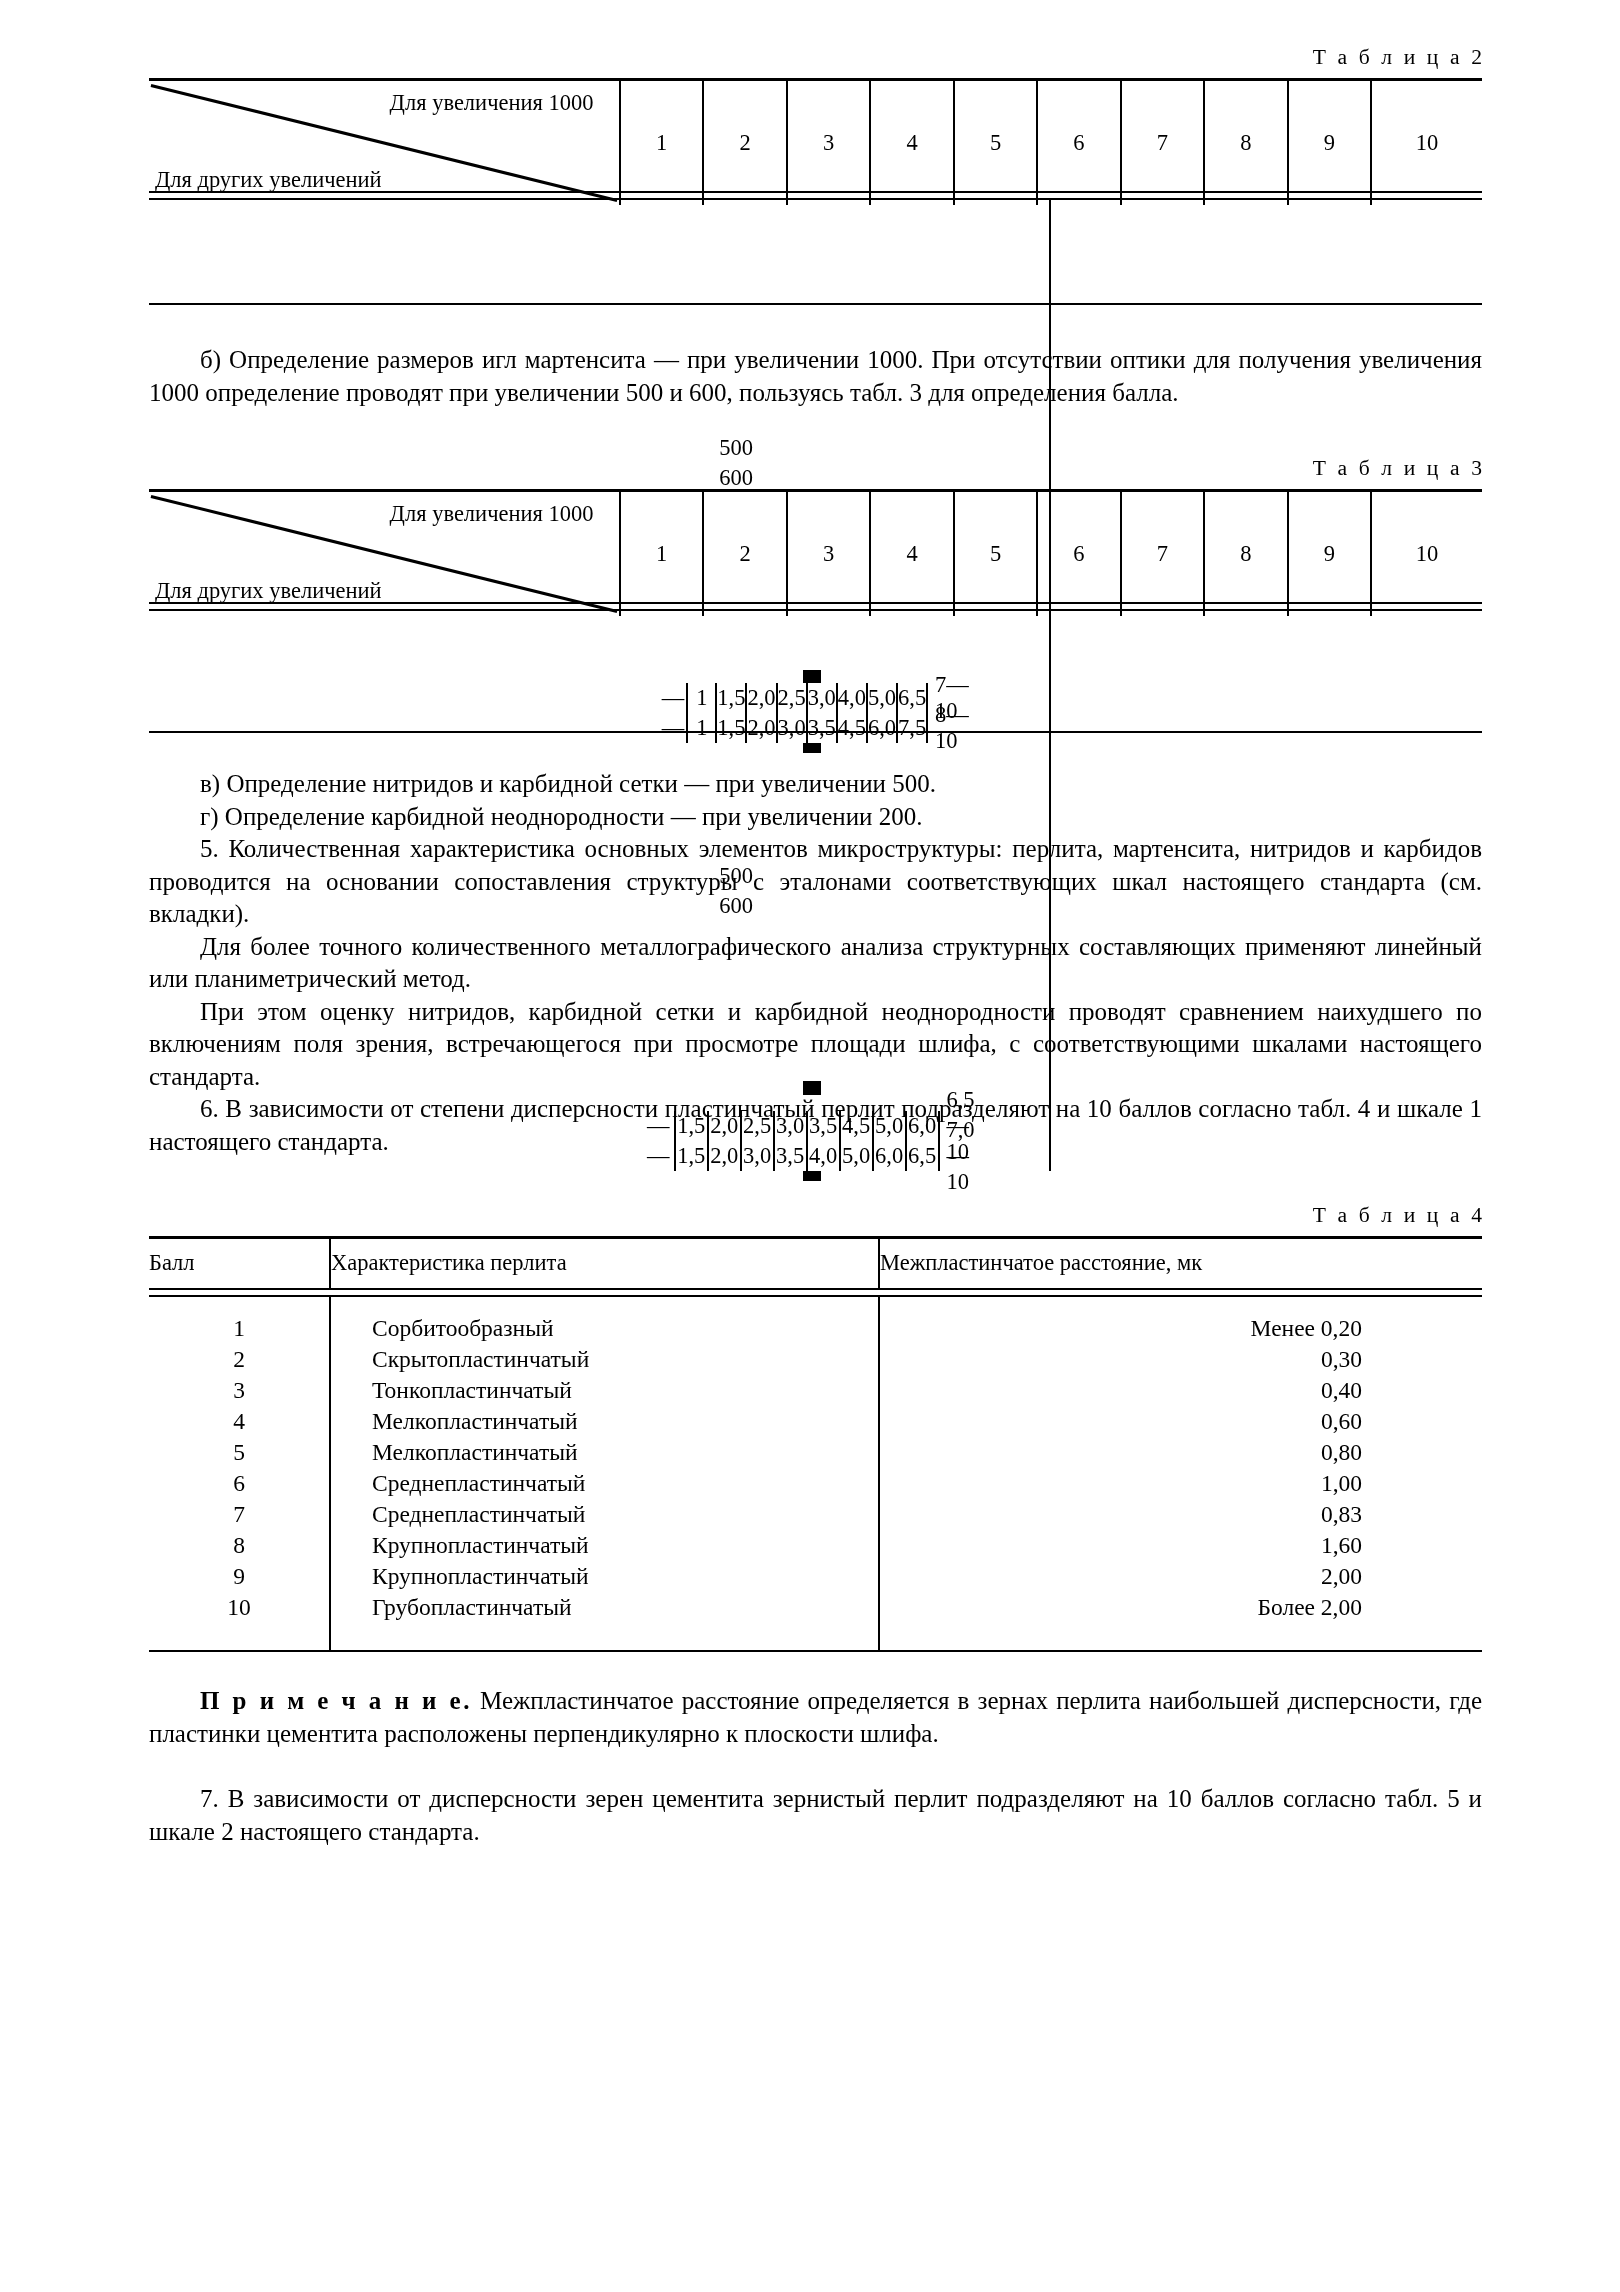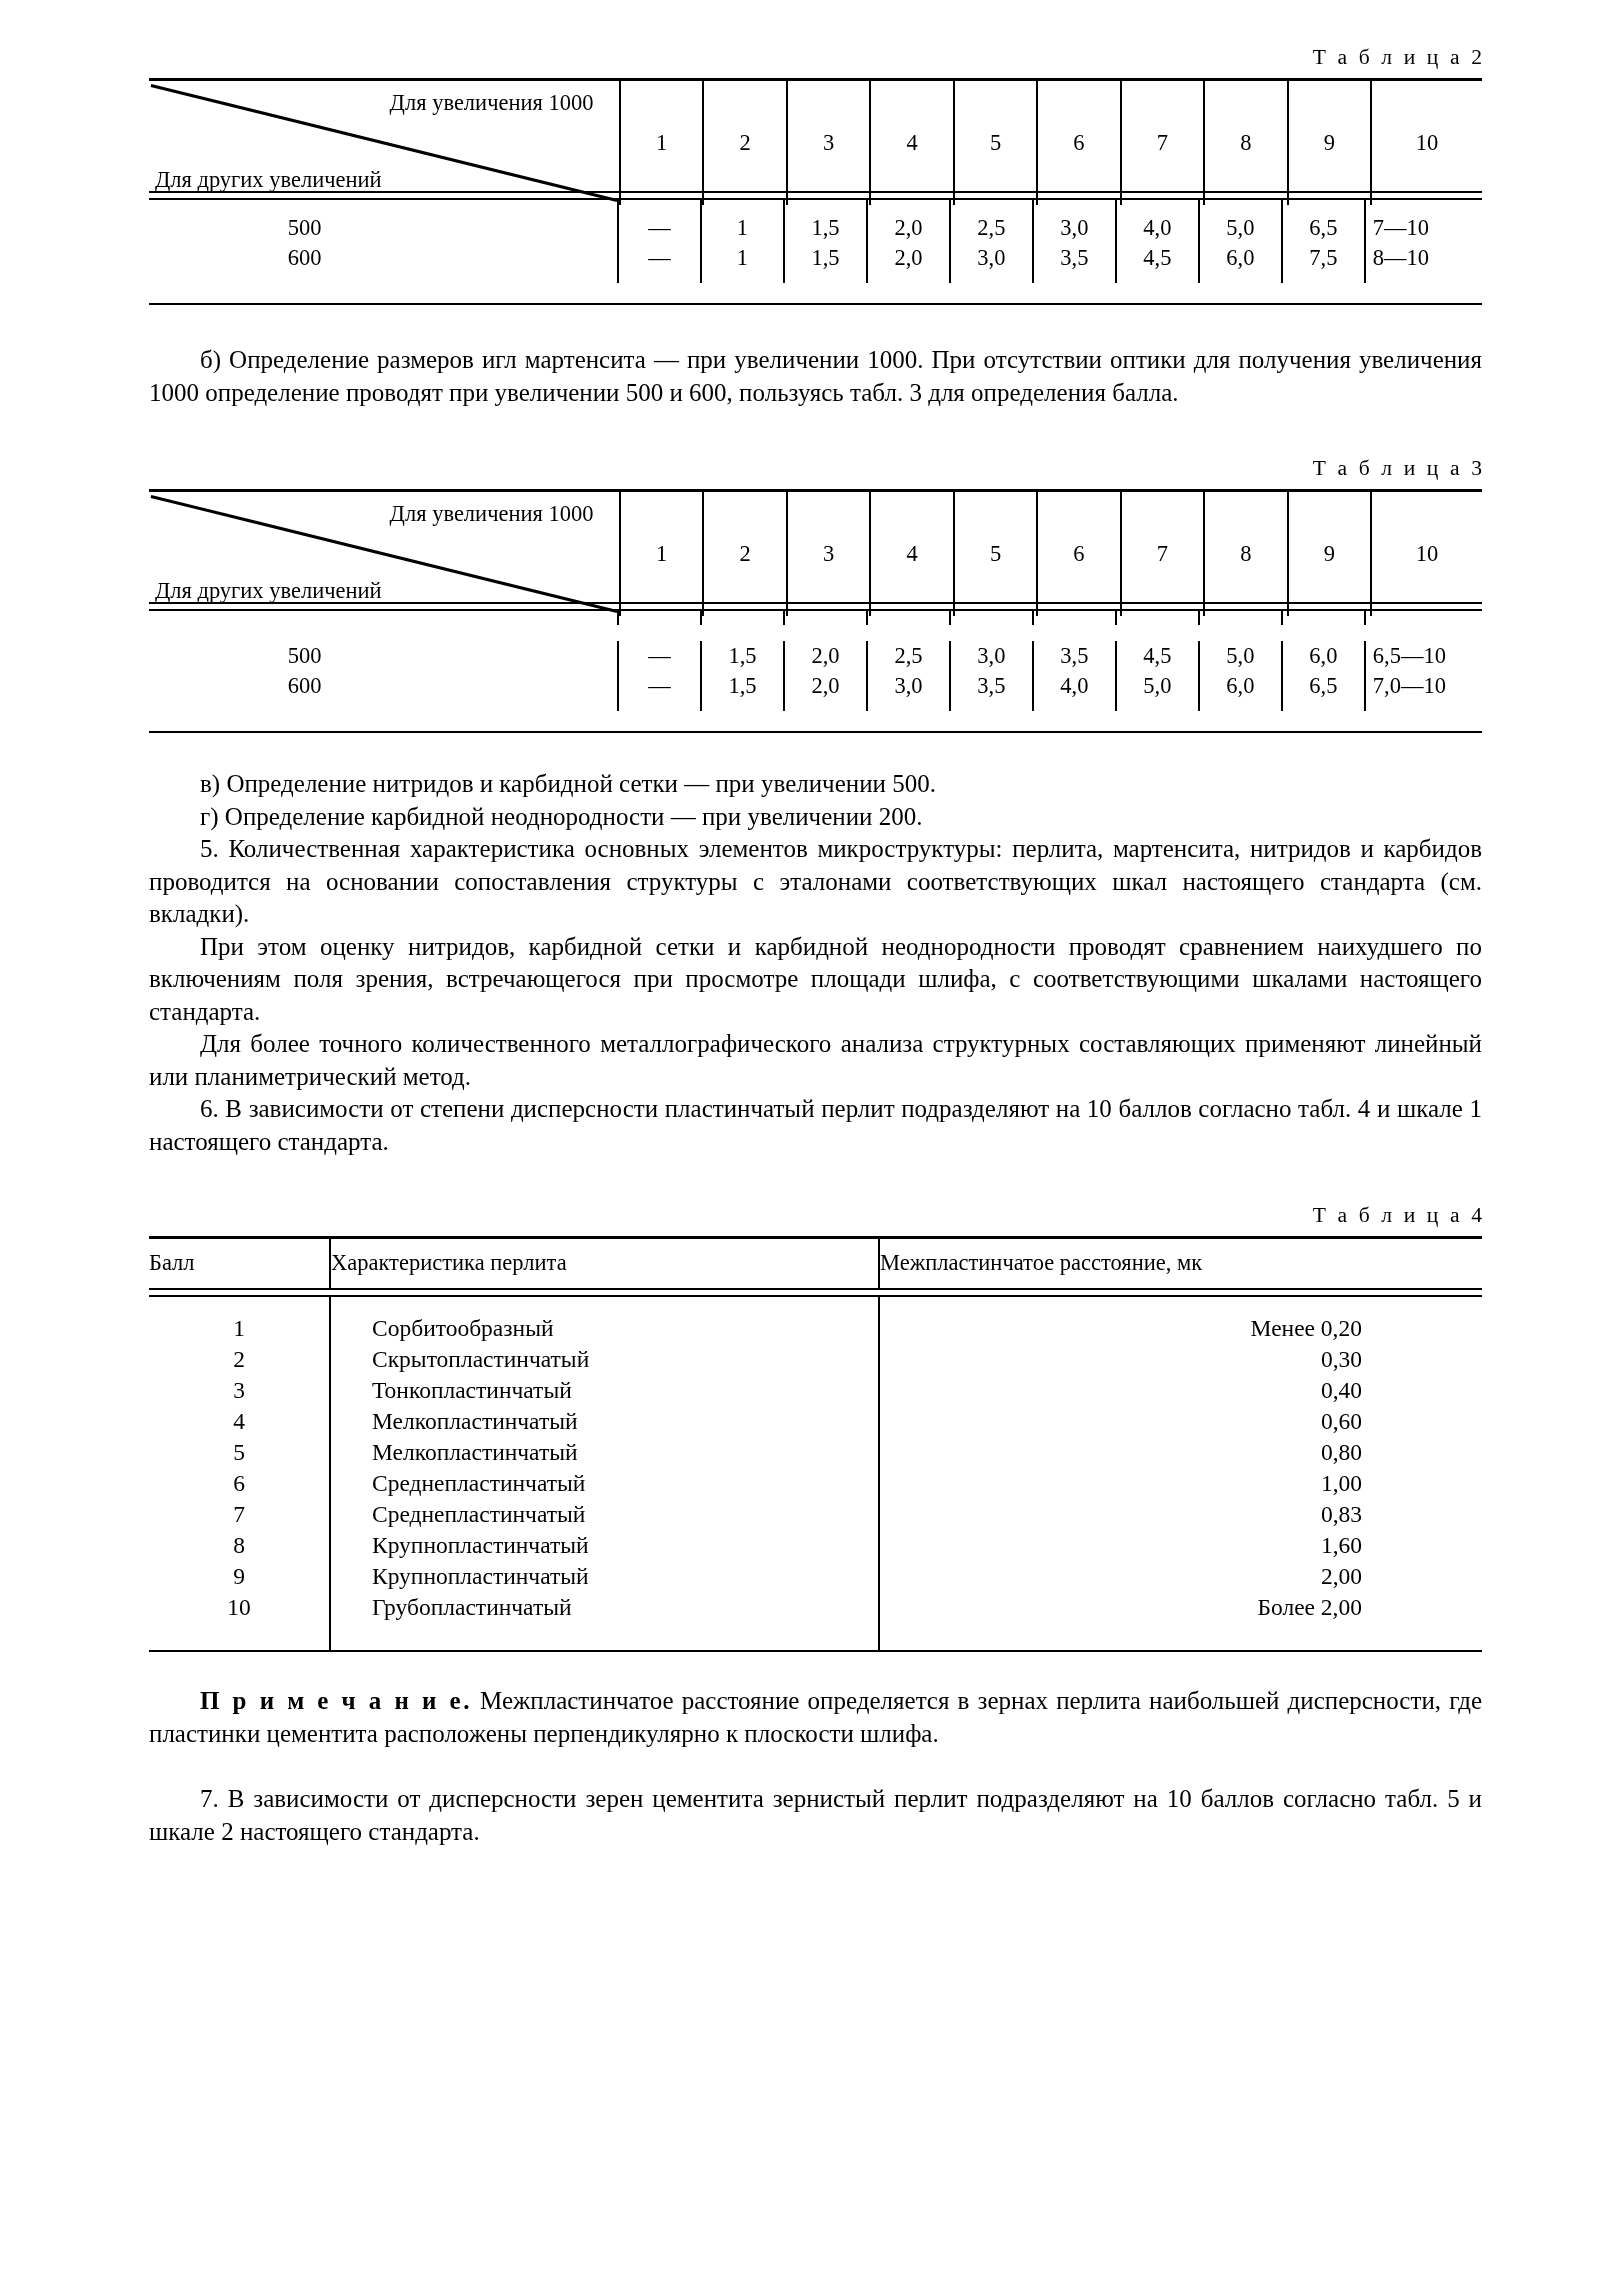--- a/index.html
+++ b/index.html
@@ -117,20 +117,22 @@
     justify-content: center;
     font-size: 22.5px;
   }
   .conv-col:last-child { border-right: none; }
   .conv-col.wide { flex: 1.35 1 0; }
 
   .conv-body { display: block; }
   .conv-row {
     display: flex;
     height: 30px;
+    align-items: center;
+    flex-direction: column;
   }
   .conv-rowhead {
     width: 470px;
     flex: 0 0 470px;
     border-right: 2px solid #000;
     height: 30px;
     display: flex;
     align-items: center;
     justify-content: center;
     font-size: 22.5px;
@@ -411,22 +413,22 @@
           </div>
         </div>
       </div>
       <div class="rule-thin"></div>
     </div>
 
     <div class="para-block" style="margin-top:35px">
       <p class="body">в) Определение нитридов и карбидной сетки — при увеличении 500.</p>
       <p class="body">г) Определение карбидной неоднородности — при увеличении 200.</p>
       <p class="body">5. Количественная характеристика основных элементов микроструктуры: перлита, мартенсита, нитридов и карбидов проводится на основании сопоставления структуры с эталонами соответствующих шкал настоящего стандарта (см. вкладки).</p>
+      <p class="body">Для более точного количественного металлографического анализа структурных составляющих применяют линейный или планиметрический метод.</p>
       <p class="body">При этом оценку нитридов, карбидной сетки и карбидной неоднородности проводят сравнением наихудшего по включениям поля зрения, встречающегося при просмотре площади шлифа, с соответствующими шкалами настоящего стандарта.</p>
-      <p class="body">Для более точного количественного металлографического анализа структурных составляющих применяют линейный или планиметрический метод.</p>
       <p class="body">6. В зависимости от степени дисперсности пластинчатый перлит подразделяют на 10 баллов согласно табл. 4 и шкале 1 настоящего стандарта.</p>
     </div>
 
     <div style="height:45px"></div>
     <div class="tbl-caption">
       <span>Т а б л и ц а </span><span class="num">4</span>
     </div>
 
     <div>
       <div class="rule-thick"></div>

